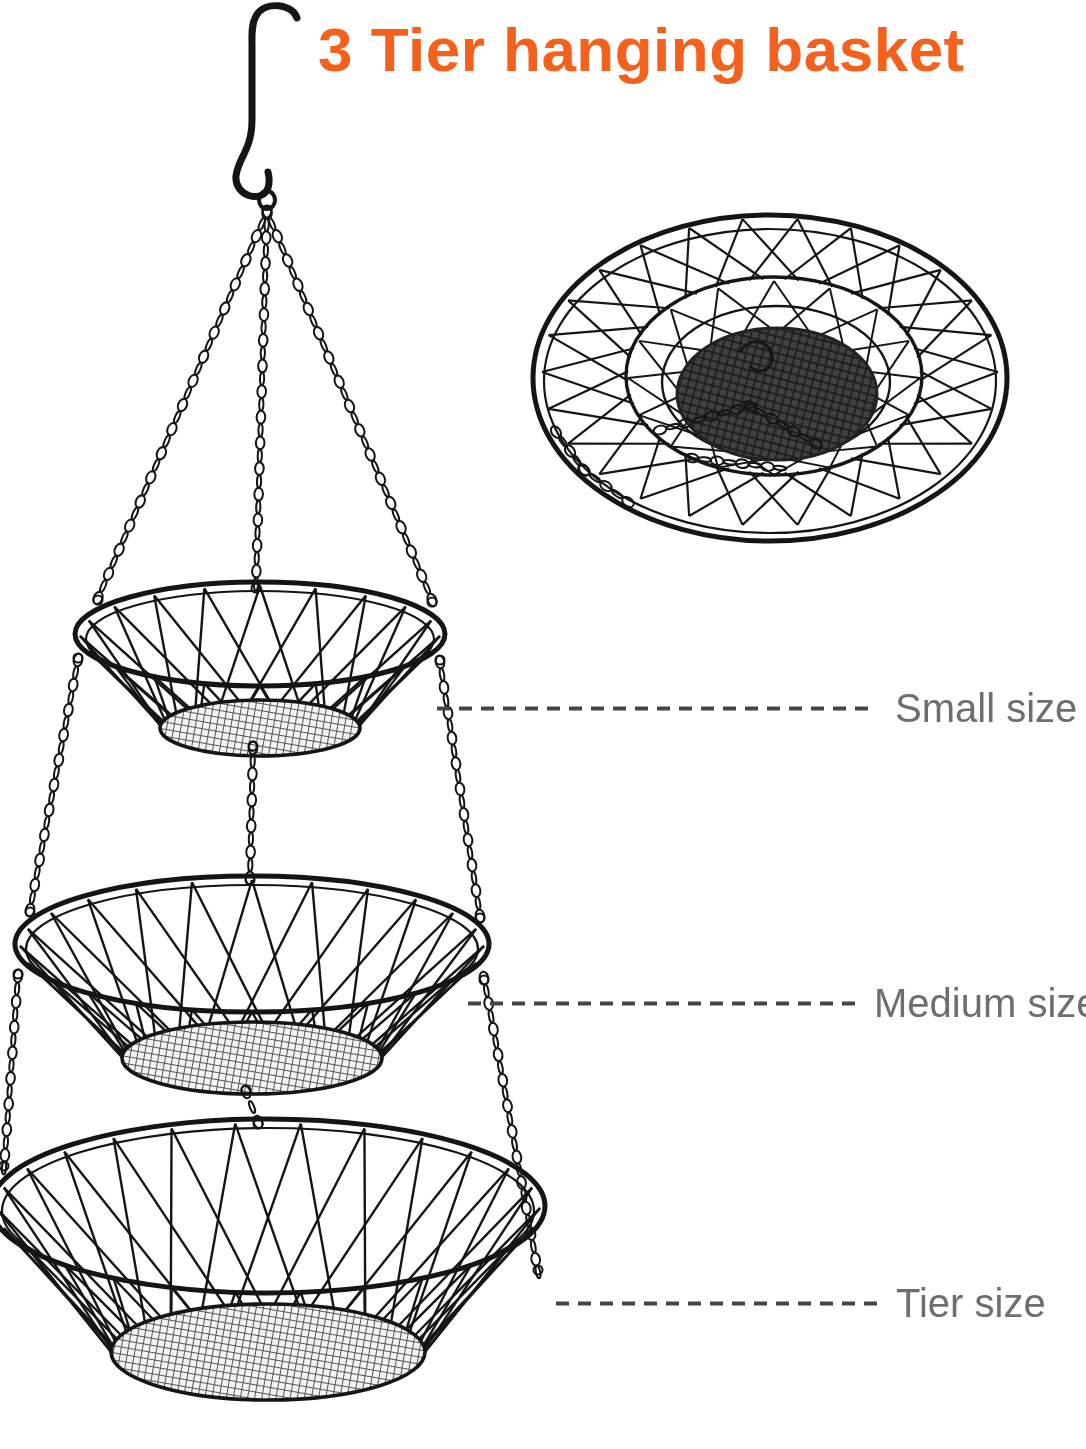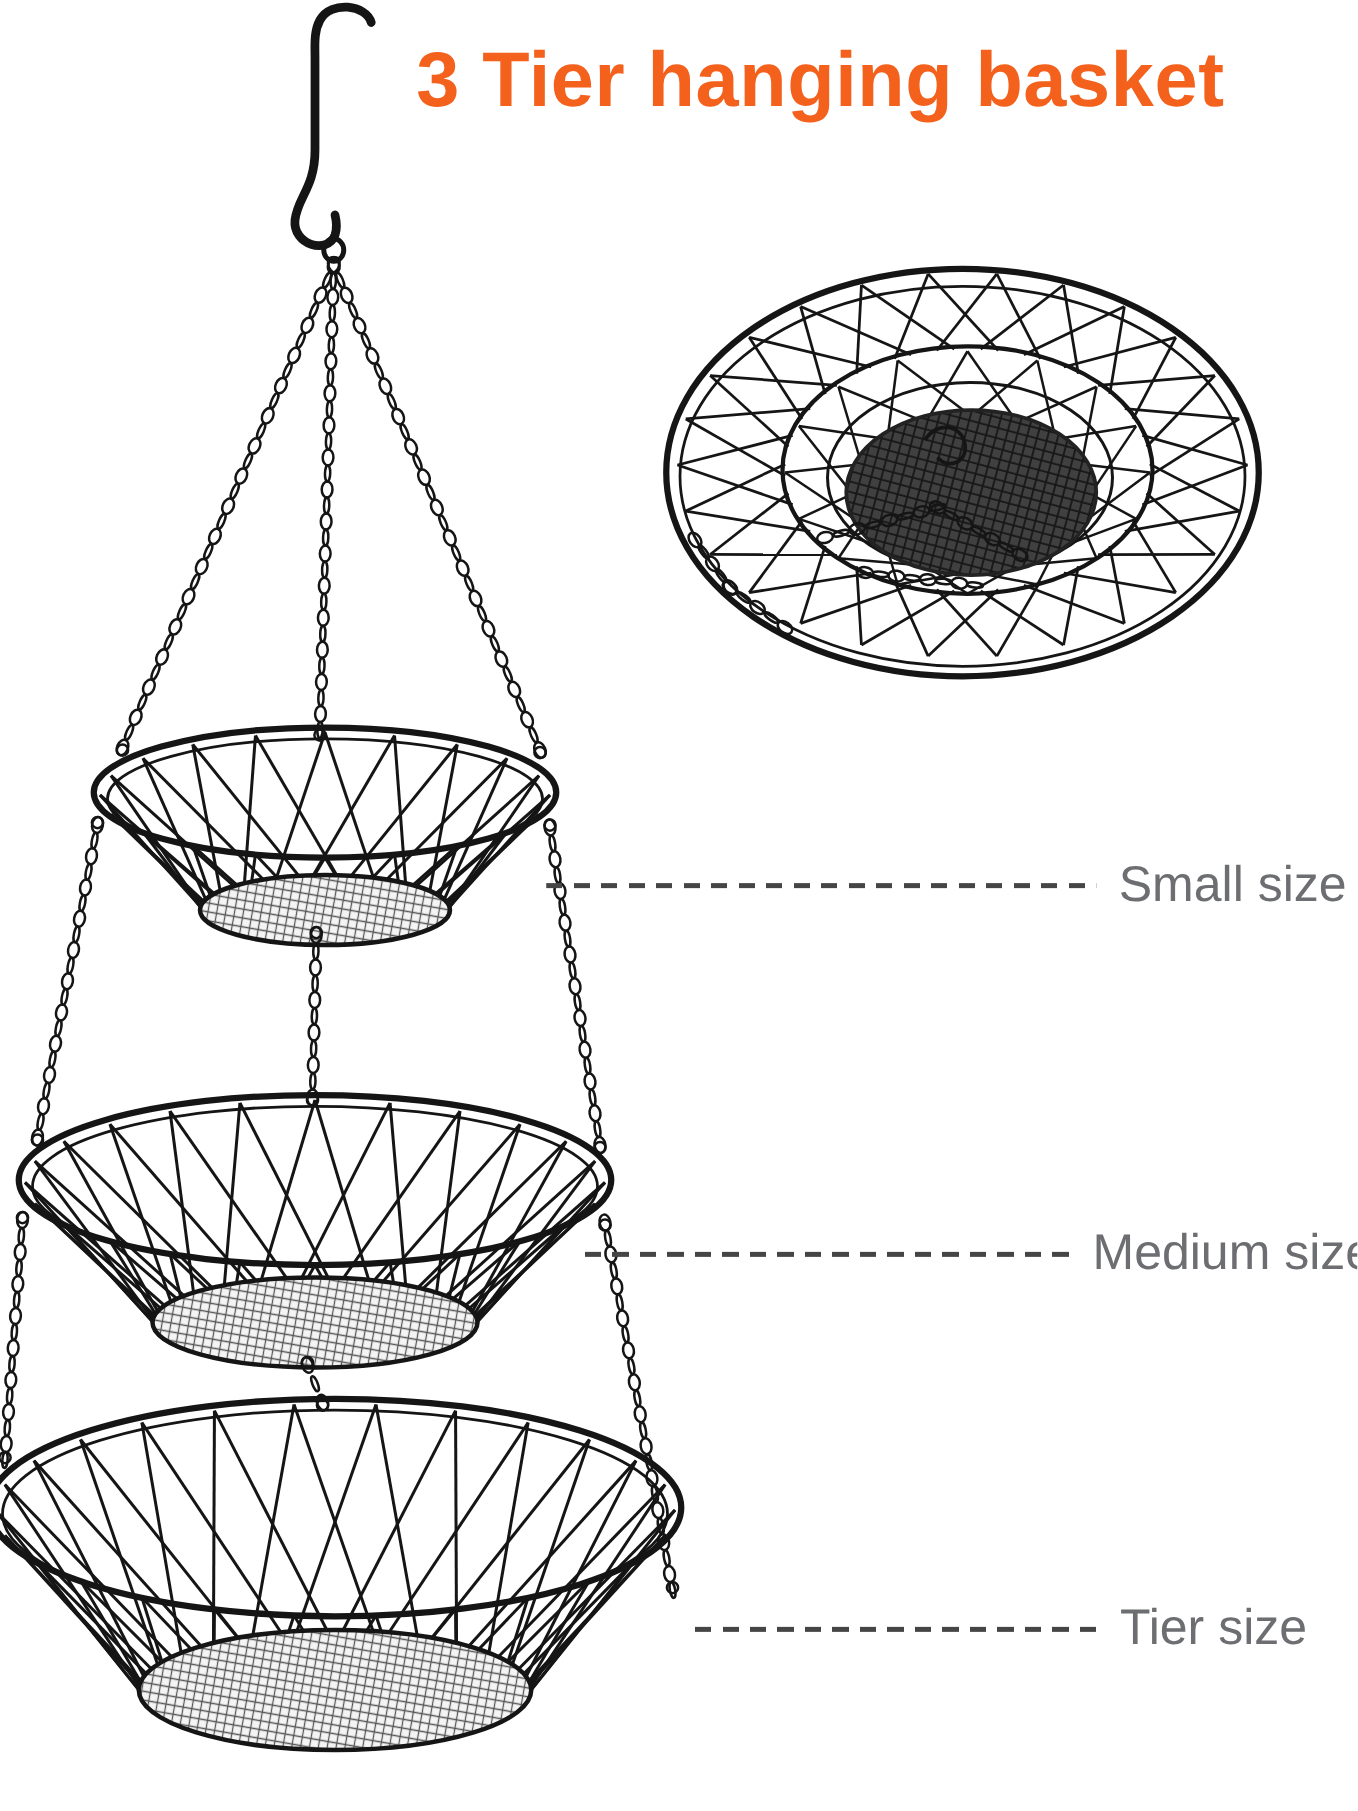--- a/index.html
+++ b/index.html
@@ -6,21 +6,21 @@
   .page{
     position:relative;
     width:1086px;height:1449px;
     background:var(--bg,#ffffff);
     overflow:hidden;
     font-family:"Liberation Sans",sans-serif;
   }
   .title{
     position:absolute;
     left:318px;top:14px;
-    margin:15px;
+    margin:0;
     font-size:62px;
     font-weight:700;
     color:var(--accent,#f4611c);
     white-space:nowrap;
     letter-spacing:0.5px;
   }
   #art{position:absolute;left:0;top:0;}
   .callout{
     position:absolute;
     display:flex;

